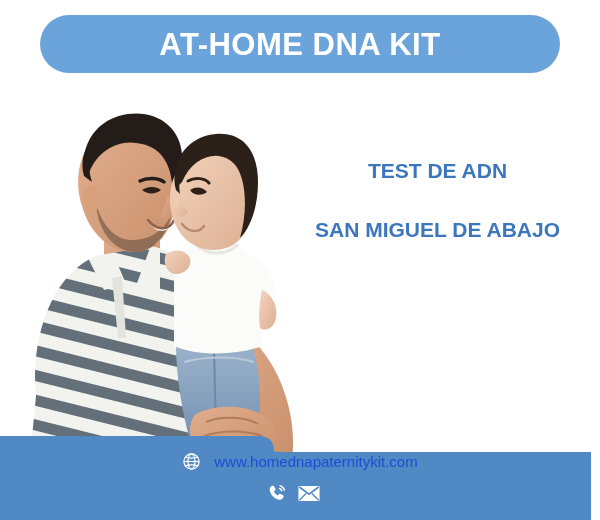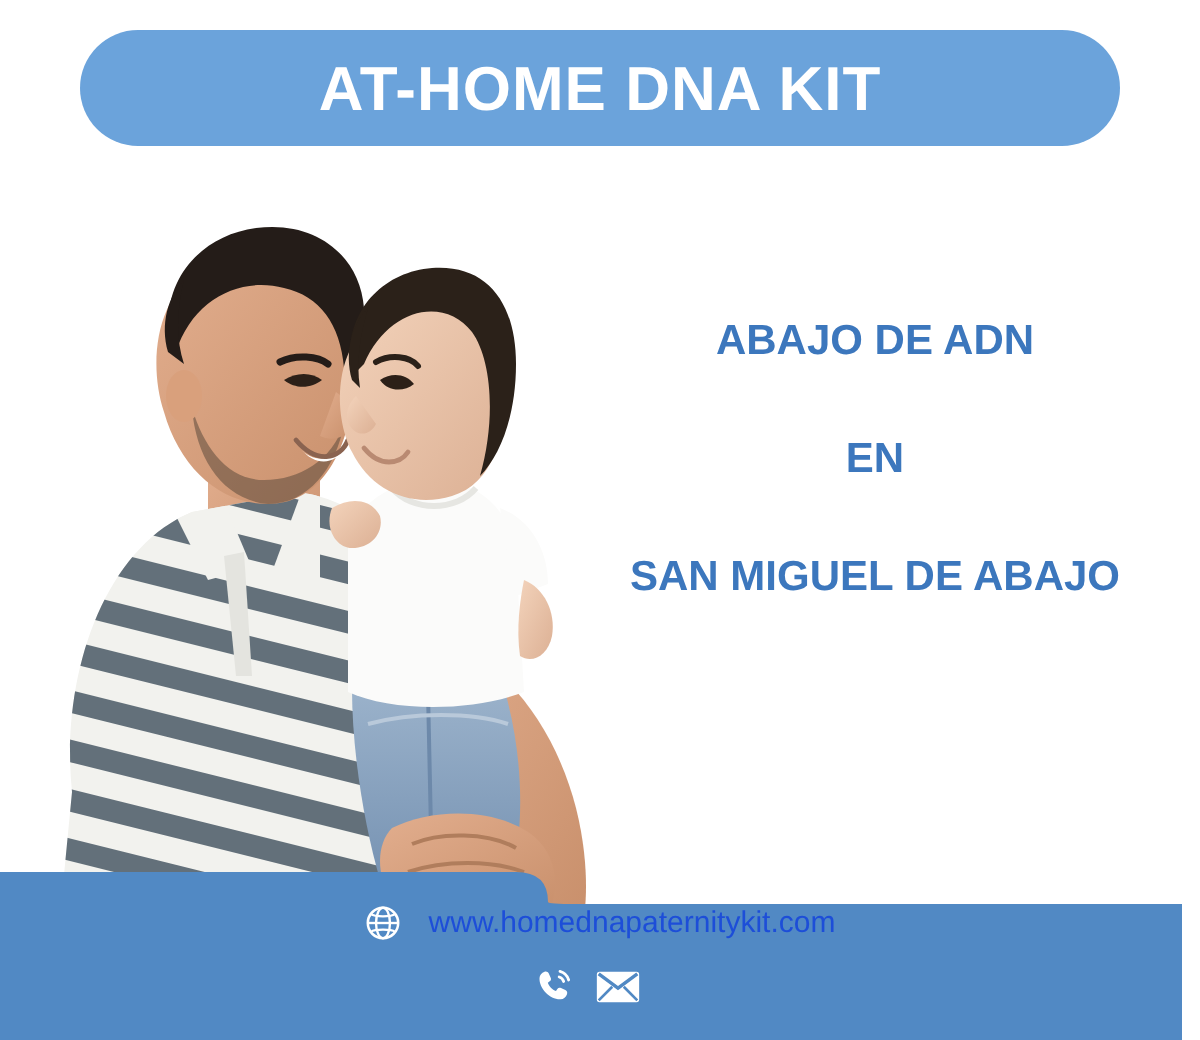--- a/index.html
+++ b/index.html
@@ -237,22 +237,21 @@
 
         <path d="M196 336 C216 326 246 326 264 338 C276 346 280 360 276 374
                  C258 380 216 380 196 372 C188 360 188 344 196 336 Z" fill="url(#skinG)"></path>
         <path d="M206 344 C220 338 244 338 258 346" stroke="#b07d5c" stroke-width="2" fill="none"></path>
         <path d="M204 358 C222 352 246 352 262 358" stroke="#b07d5c" stroke-width="2" fill="none"></path>
       </g>
     </svg>
   </div>
 
   <div id="headline-block">
-    <div id="headline-line-1" class="headline-line">ABAJO DE ADN</div>
-    <div id="headline-line-2" class="headline-line">EN</div>
+    <div id="headline-line-1" class="headline-line">TEST DE ADN</div>
     <div id="headline-line-3" class="headline-line">SAN MIGUEL DE ABAJO</div>
   </div>
 
   <div id="footer">
     <svg id="footer-shape" viewBox="0 0 600 84" preserveAspectRatio="none">
       <path d="M0 0 L258 0 Q274 0 274 15 L274 15 Q274 16 288 16 L600 16 L600 84 L0 84 Z" fill="#5189c4"></path>
     </svg>
 
     <div id="footer-content">
 

